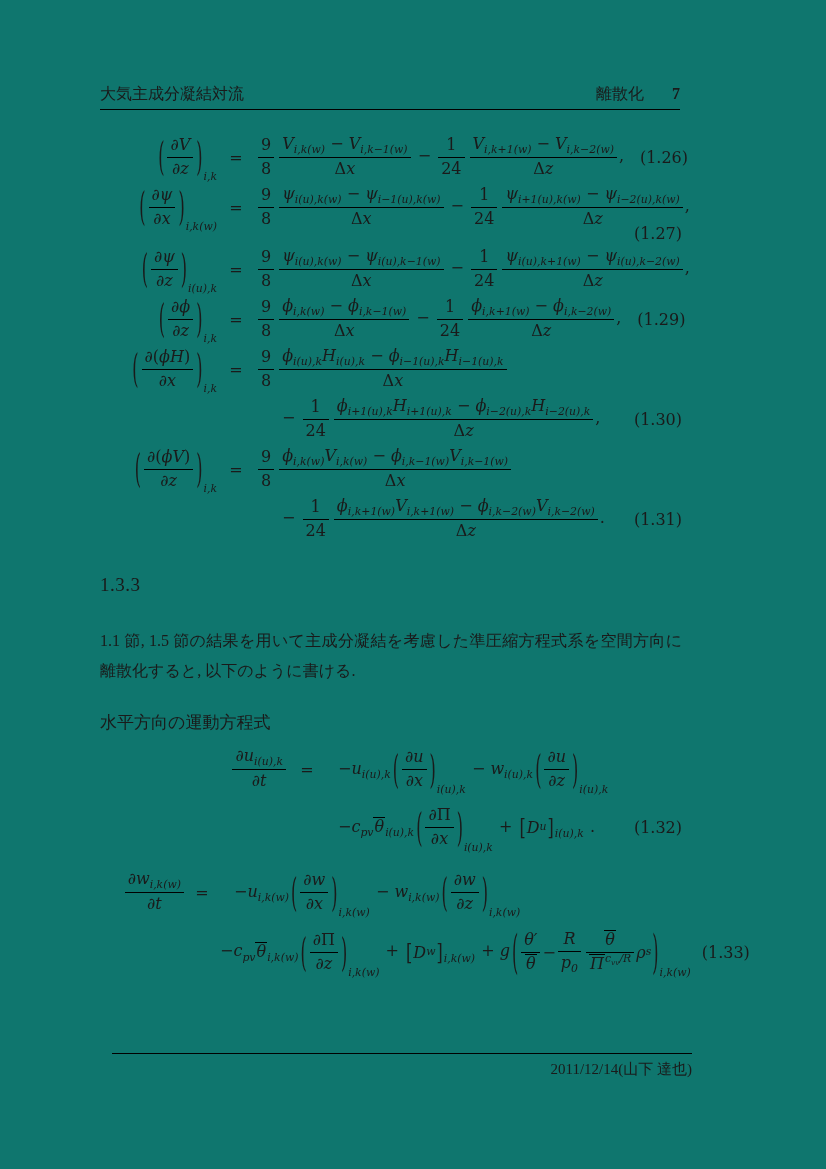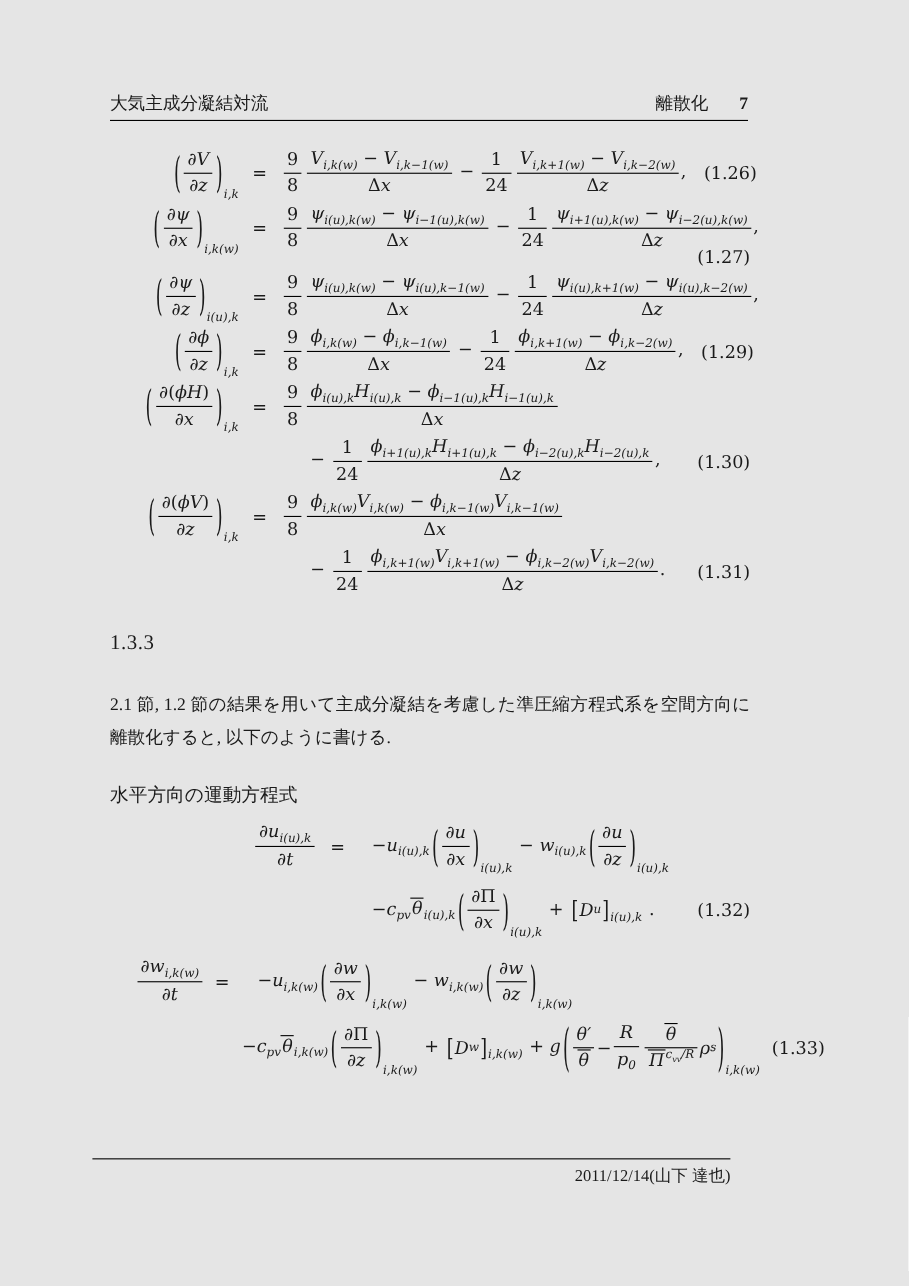--- a/index.html
+++ b/index.html
@@ -1,28 +1,28 @@
 <!DOCTYPE html>
 <html><head>
 <meta charset="utf-8">
 <style>
   * { box-sizing: border-box; margin: 0; padding: 0; }
   html,body { background:#ffffff; }
   body { width:826px; height:1169px; position:relative;
          font-family:"Liberation Serif","DejaVu Serif",serif; color:#1a1a1a; }
-  .page { position:relative; width:826px; height:1169px; background:#e5e5e5; overflow:hidden; }
+  .page { position:relative; width:826px; height:1169px; background:#0f766e; overflow:hidden; }
 
   
   .header { position:absolute; left:100px; top:84px; width:580px;
             border-bottom:1px solid #000; padding-bottom:4px;
             display:flex; justify-content:space-between; align-items:baseline;
             font-size:16px; }
   .jp-sans { font-family:"DejaVu Sans","Liberation Sans",sans-serif; }
   .pg-num { font-weight:700; margin-left:28px; font-size:16px; }
-  .footer { position:absolute; left:84px; top:1053px; width:580px;
+  .footer { position:absolute; left:112px; top:1053px; width:580px;
             border-top:1px solid #000; padding-top:6px; text-align:right;
             font-size:15px; }
 
   
   .content { position:absolute; left:100px; top:118px; width:582px; }
 
   .secheading { margin-top:30px; font-size:19px; display:flex; align-items:baseline; }
   .secnum { font-weight:400; margin-right:20px; letter-spacing:0.5px; }
   .sectitle { font-weight:700; font-family:"DejaVu Sans","Liberation Sans",sans-serif; }
 
@@ -192,21 +192,21 @@
           <span class="rel"></span>
           <span class="rhs"><span class="mr">− </span><span class="mfrac"><span class="fnum"><span class="mr">1</span></span><span class="fden"><span class="mr">24</span></span></span><span class="mfrac"><span class="fnum"><span class="mi">ϕ</span><sub class="msub"><span class="mi">i,k+1(w)</span></sub><span class="mi">V</span><sub class="msub"><span class="mi">i,k+1(w)</span></sub><span class="mr"> − </span><span class="mi">ϕ</span><sub class="msub"><span class="mi">i,k−2(w)</span></sub><span class="mi">V</span><sub class="msub"><span class="mi">i,k−2(w)</span></sub></span><span class="fden"><span class="mr">Δ</span><span class="mi">z</span></span></span><span class="mr">.</span></span>
           <span class="num">(1.31)</span>
         </div>
       </div>
 
     <h2 class="secheading">
       <span class="secnum">1.3.3</span>
     </h2>
 
-    <p class="para">2.1 節, 1.2 節の結果を用いて主成分凝結を考慮した準圧縮方程式系を空間方向に離散化すると, 以下のように書ける.</p>
+    <p class="para">1.1 節, 1.5 節の結果を用いて主成分凝結を考慮した準圧縮方程式系を空間方向に離散化すると, 以下のように書ける.</p>
 
     <p class="eqlabel">水平方向の運動方程式</p>
     <div class="eqblock bB">
         <div class="eqrow">
           <span class="lhs"><span class="mfrac"><span class="fnum"><span class="mi">∂u</span><sub class="msub"><span class="mi">i(u),k</span></sub></span><span class="fden"><span class="mi">∂t</span></span></span></span>
           <span class="rel">=</span>
           <span class="rhs"><span class="mr">−</span><span class="mi">u</span><sub class="msub"><span class="mi">i(u),k</span></sub><span class="mgroup">
               <span class="mdelim" style="transform: scaleY(2.4);">(</span>
               <span class="mbody">
                 <span class="mfrac">

